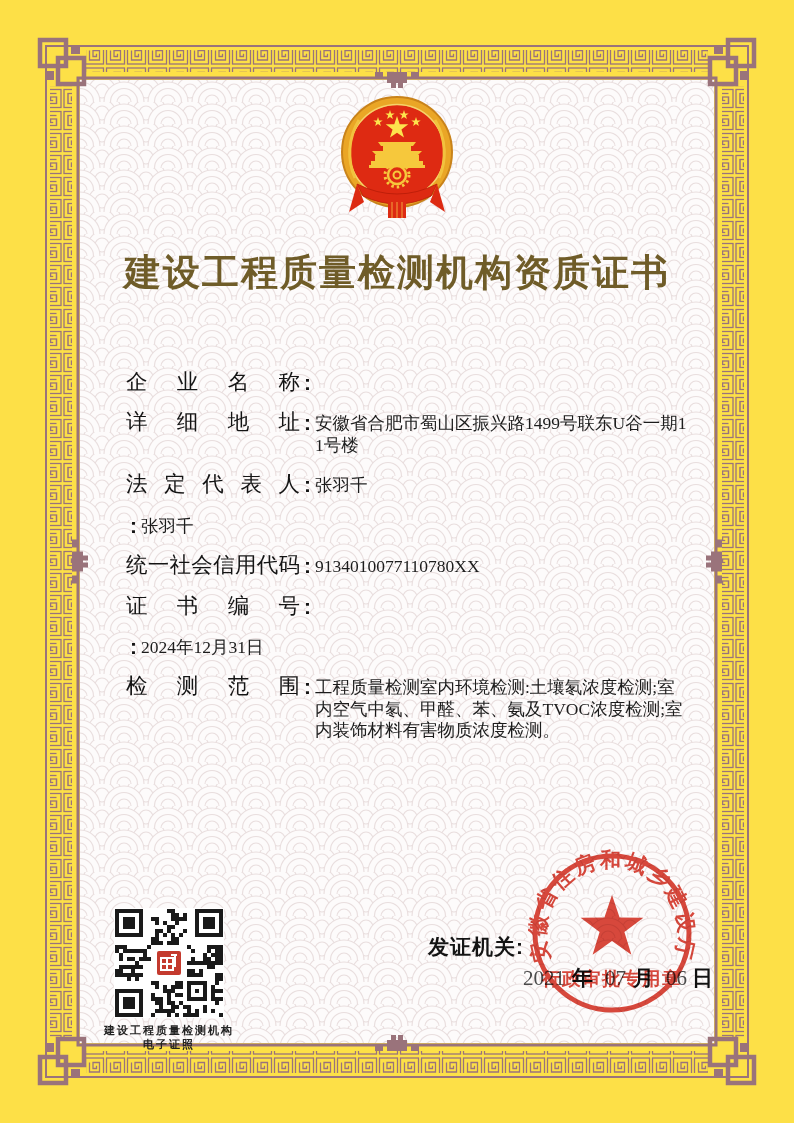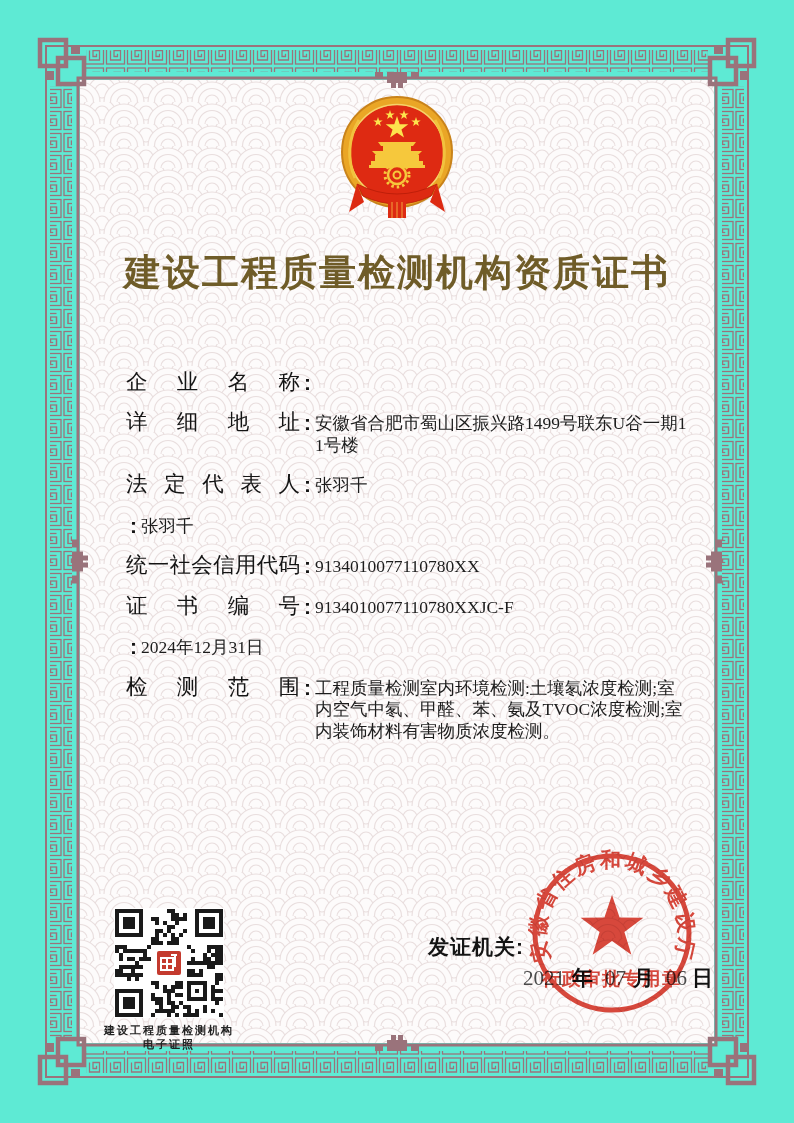--- a/index.html
+++ b/index.html
@@ -1,18 +1,18 @@
 <!DOCTYPE html>
 <html><head>
 <meta charset="utf-8">
 <style>
   * { margin:0; padding:0; box-sizing:border-box; }
   html,body { background:#ffffff; }
   body { width:794px; height:1123px; font-family:"Liberation Sans", sans-serif; }
-  .page { position:relative; width:794px; height:1123px; background:#5eead4; overflow:hidden; }
+  .page { position:relative; width:794px; height:1123px; background:#fde047; overflow:hidden; }
 
   .bg-pattern { position:absolute; left:80px; top:80px; width:634px; height:963px; z-index:0; }
   .frame-svg { position:absolute; left:0; top:0; z-index:1; pointer-events:none; }
 
   .emblem { position:absolute; left:340px; top:95px; width:114px; height:138px; z-index:2; }
 
   .cert-title { position:absolute; left:0; top:248px; width:794px; text-align:center;
     font-size:37px; font-weight:900; letter-spacing:2px; color:#6f5c28; z-index:2; }
 
   .fields { position:absolute; left:126px; top:370px; width:566px; z-index:2; }
@@ -164,21 +164,20 @@
       <div class="field-value">张羽千</div>
     </div>
     <div class="field-row">
       <div class="field-label">统一社会信用代码</div>
       <div class="field-colon">:</div>
       <div class="field-value">9134010077110780XX</div>
     </div>
     <div class="field-row">
       <div class="field-label">证书编号</div>
       <div class="field-colon">:</div>
-      <div class="field-value">9134010077110780XXJC-F</div>
     </div>
     <div class="field-row">
       <div class="field-colon">:</div>
       <div class="field-value">2024年12月31日</div>
     </div>
     <div class="field-row">
       <div class="field-label">检测范围</div>
       <div class="field-colon">:</div>
       <div class="field-value">工程质量检测室内环境检测:土壤氡浓度检测;室内空气中氡、甲醛、苯、氨及TVOC浓度检测;室内装饰材料有害物质浓度检测。</div>
     </div>

